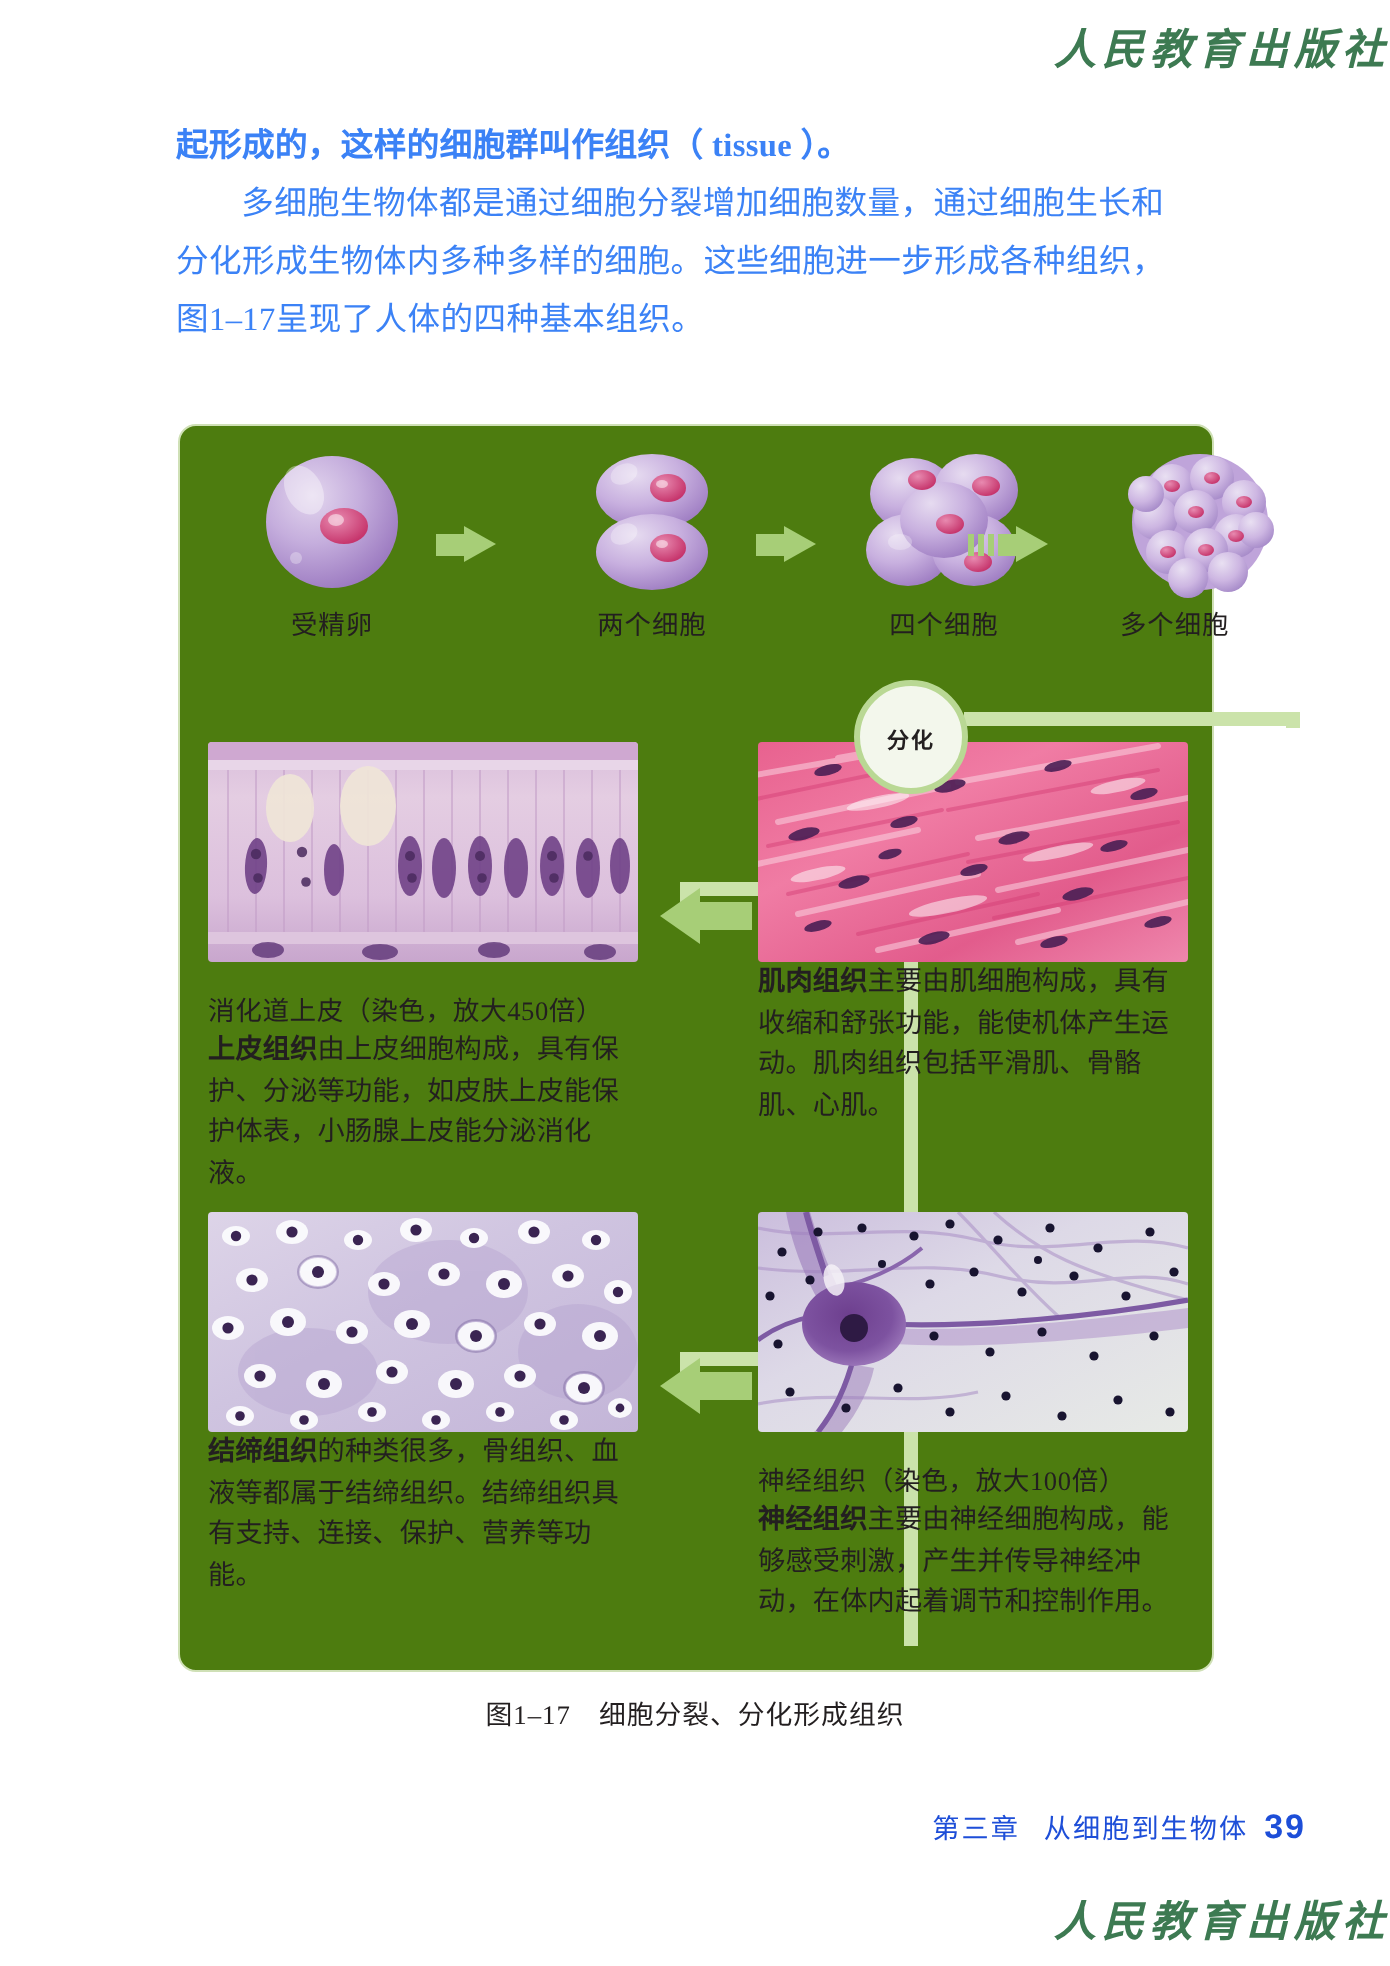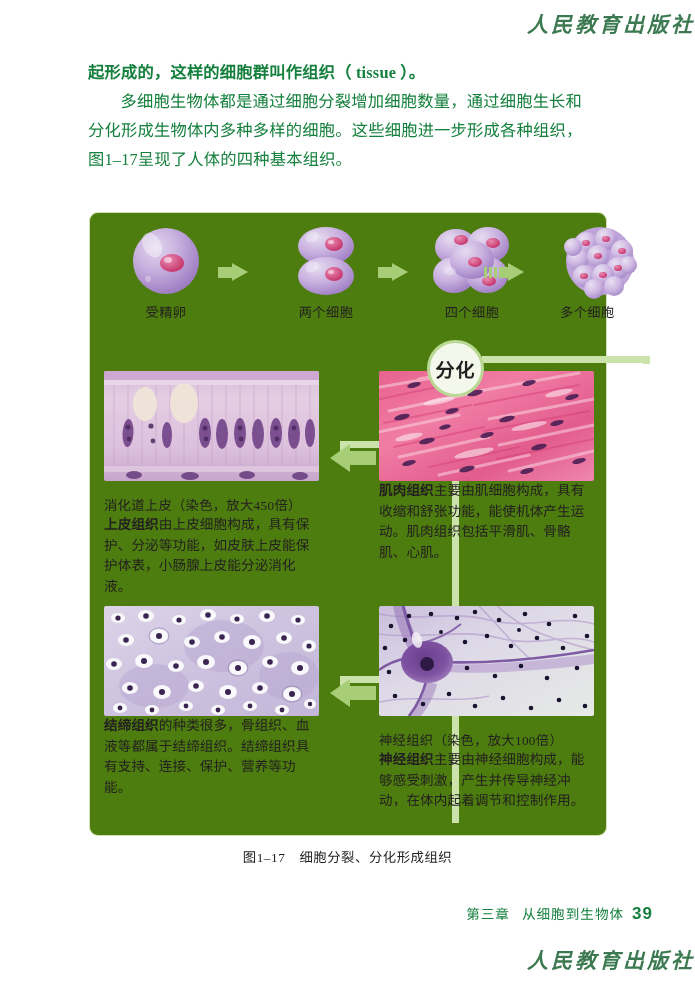--- a/index.html
+++ b/index.html
@@ -43,21 +43,21 @@
   }
 
   
   .body-copy {
     position: absolute;
     left: 88px;
     top: 58px;
     width: 500px;
     font-size: 16.3px;
     line-height: 29px;
-    color: #15803d;
+    color: #3b82f6;
     letter-spacing: 0.2px;
   }
   .body-copy p { margin: 0; }
   .para-lead { font-weight: bold; }
   .para-indent { text-indent: 2em; }
 
   
   .figure-panel {
     position: absolute;
     left: 89px;
@@ -136,21 +136,21 @@
     border-radius: 50%;
     background: #f3f7ec;
     border: 3px solid #b9d894;
     box-sizing: border-box;
     display: flex;
     align-items: center;
     justify-content: center;
     z-index: 5;
   }
   .diff-node span {
-    font-size: 19px;
+    font-size: 11px;
     font-weight: bold;
     letter-spacing: 1px;
     color: #231f20;
   }
 
   
   .conn {
     position: absolute;
     background: #cbe3aa;
   }
@@ -234,21 +234,21 @@
   }
   .fig-caption .gap { display: inline-block; width: 14px; }
 
   
   .folio {
     position: absolute;
     right: 42px;
     top: 903px;
     font-size: 13.6px;
     letter-spacing: 1px;
-    color: #15803d;
+    color: #1d4ed8;
     white-space: nowrap;
   }
   .folio .sep { display: inline-block; width: 12px; }
   .folio .pageno {
     font-size: 17px;
     font-weight: bold;
     margin-left: 8px;
     font-family: "Liberation Sans", sans-serif;
   }
 </style>

